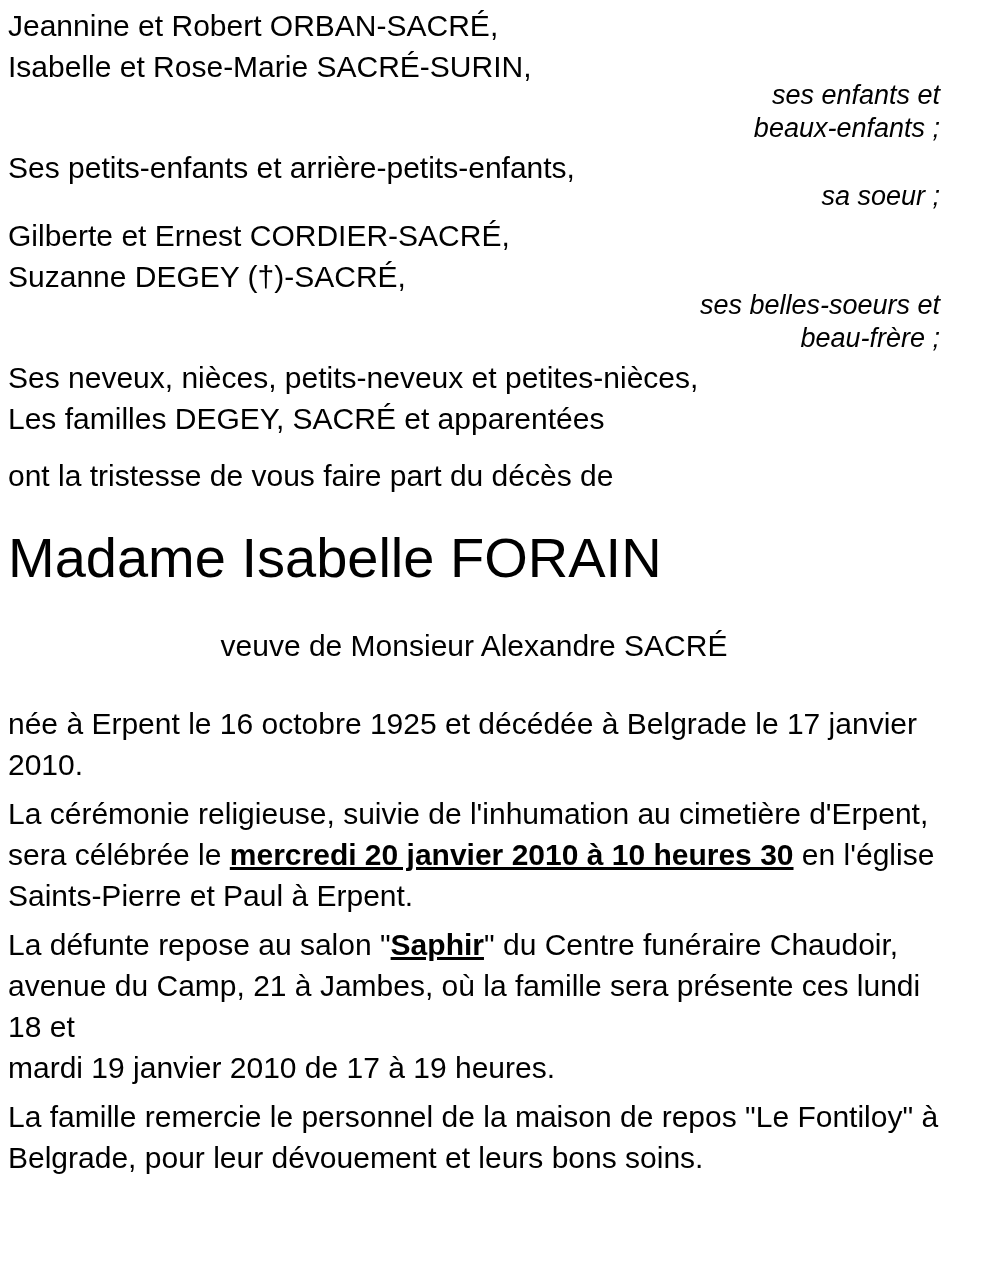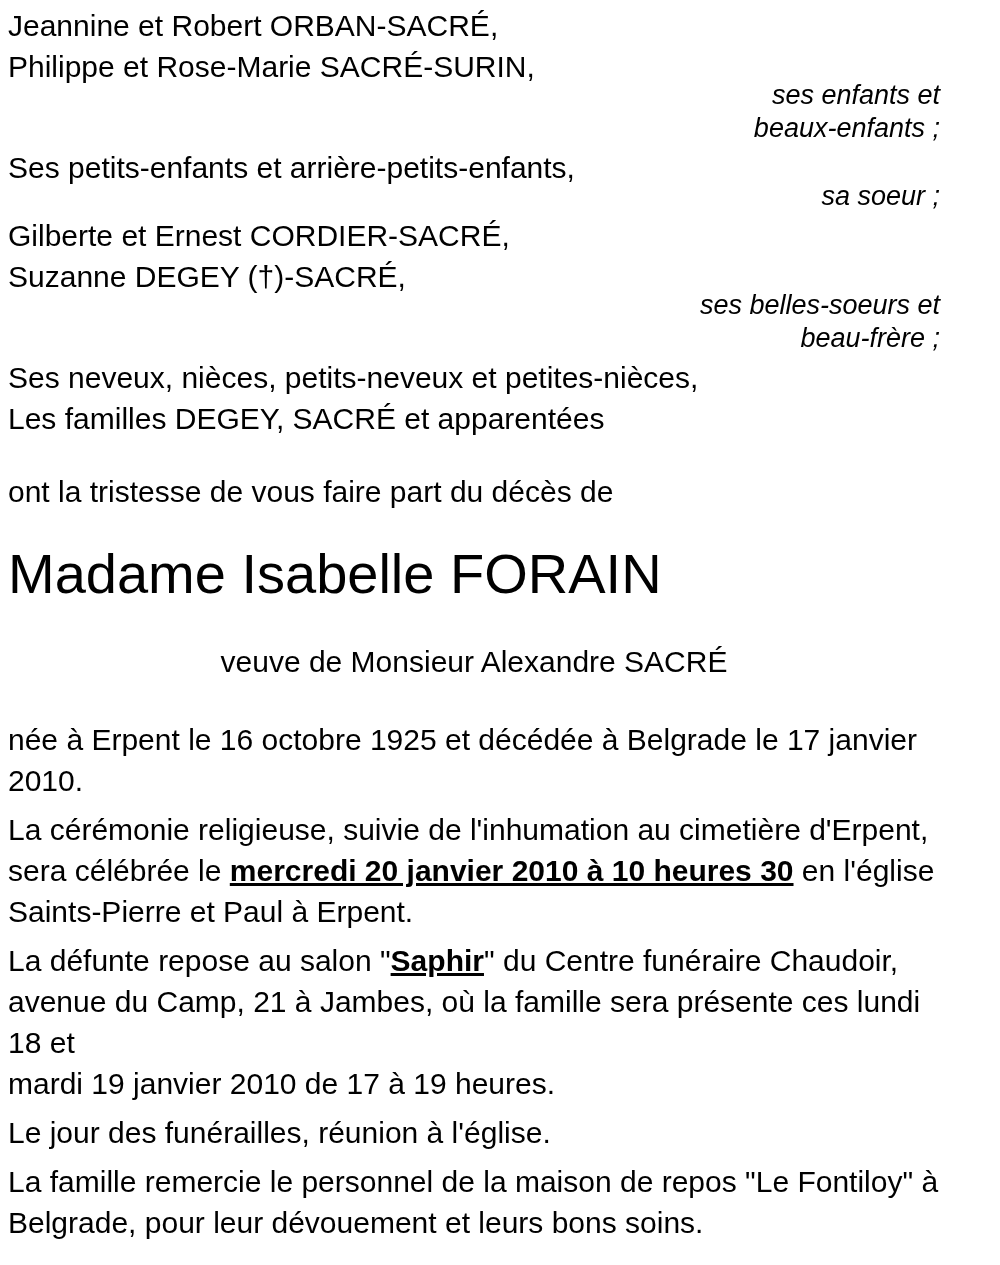--- a/index.html
+++ b/index.html
@@ -31,21 +31,21 @@
   .rel-group {
     margin: -8px 0 2px 0;
   }
   .rline {
     font-style: italic;
     font-size: 27px;
     line-height: 33px;
     text-align: right;
   }
   .announcement {
-    margin-top: 32px;
+    margin-top: 16px;
   }
   .deceased {
     margin: 37px 0 0 0;
     font-size: 56px;
     font-weight: normal;
     line-height: 50px;
   }
   .widow {
     margin-top: 42px;
     text-align: center;
@@ -64,21 +64,21 @@
     font-weight: bold;
     text-decoration: underline;
   }
 </style>
 </head>
 <body>
 
 <div class="doc">
 
   <div class="nline">Jeannine et Robert ORBAN-SACRÉ,</div>
-  <div class="nline">Philippe et Rose-Marie SACRÉ-SURIN,</div>
+  <div class="nline">Isabelle et Rose-Marie SACRÉ-SURIN,</div>
 
   <div class="rel-group">
     <div class="rline">ses enfants et</div>
     <div class="rline">beaux-enfants ;</div>
   </div>
 
   <div class="nline">Ses petits-enfants et arrière-petits-enfants,</div>
 
   <div class="rel-group">
     <div class="rline">sa soeur ;</div>
@@ -104,18 +104,17 @@
   <div class="bline para first-body"><span>née à Erpent le 16 octobre 1925 et décédée à Belgrade le 17 janvier 2010.</span></div>
 
   <div class="bline para"><span>La cérémonie religieuse, suivie de l'inhumation au cimetière d'Erpent,</span></div>
   <div class="bline"><span>sera célébrée le </span><span class="b">mercredi 20 janvier 2010 à 10 heures 30</span><span> en l'église</span></div>
   <div class="bline"><span>Saints-Pierre et Paul à Erpent.</span></div>
 
   <div class="bline para"><span>La défunte repose au salon "</span><span class="b">Saphir</span><span>" du Centre funéraire Chaudoir,</span></div>
   <div class="bline"><span>avenue du Camp, 21 à Jambes, où la famille sera présente ces lundi 18 et</span></div>
   <div class="bline"><span>mardi 19 janvier 2010 de 17 à 19 heures.</span></div>
 
-  <div class="bline para"><span>Le jour des funérailles, réunion à l'église.</span></div>
 
   <div class="bline para"><span>La famille remercie le personnel de la maison de repos "Le Fontiloy" à</span></div>
   <div class="bline"><span>Belgrade, pour leur dévouement et leurs bons soins.</span></div>
 
 </div>
 
 </body></html>

